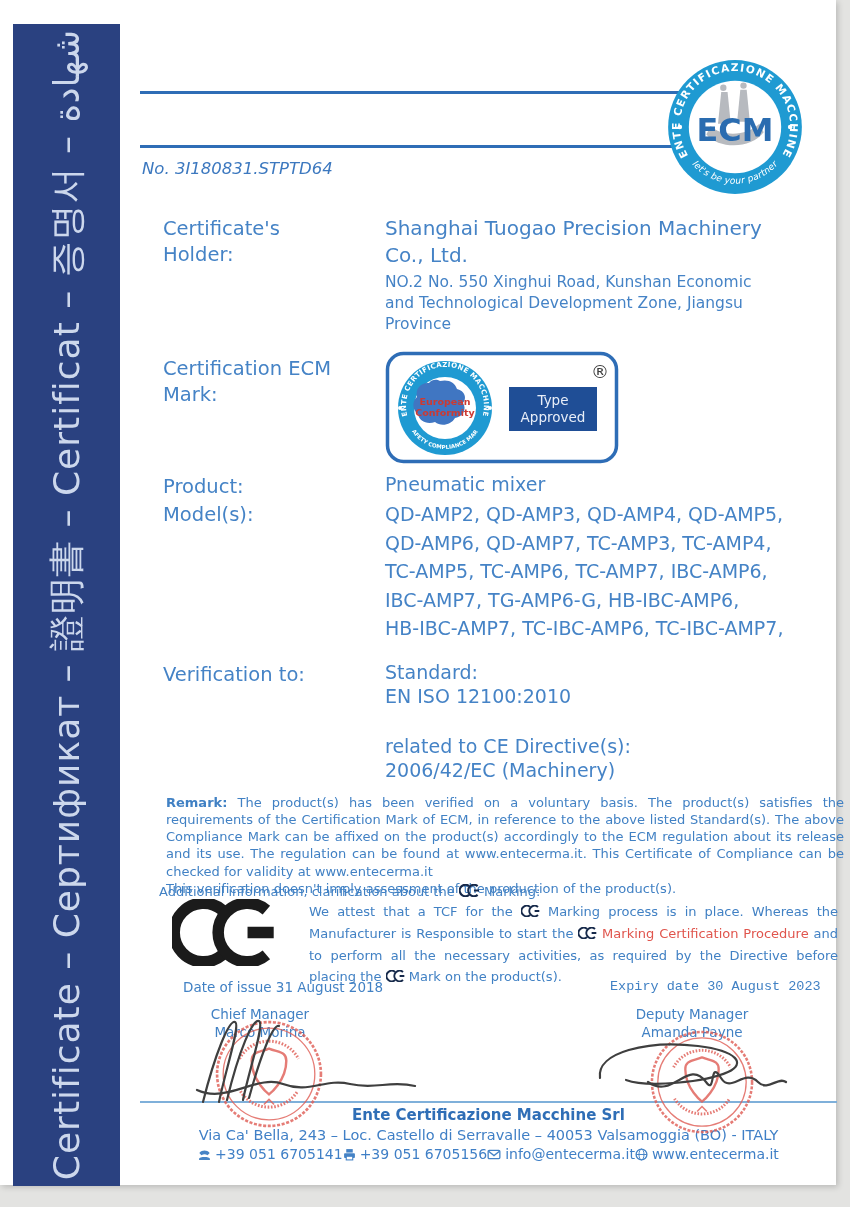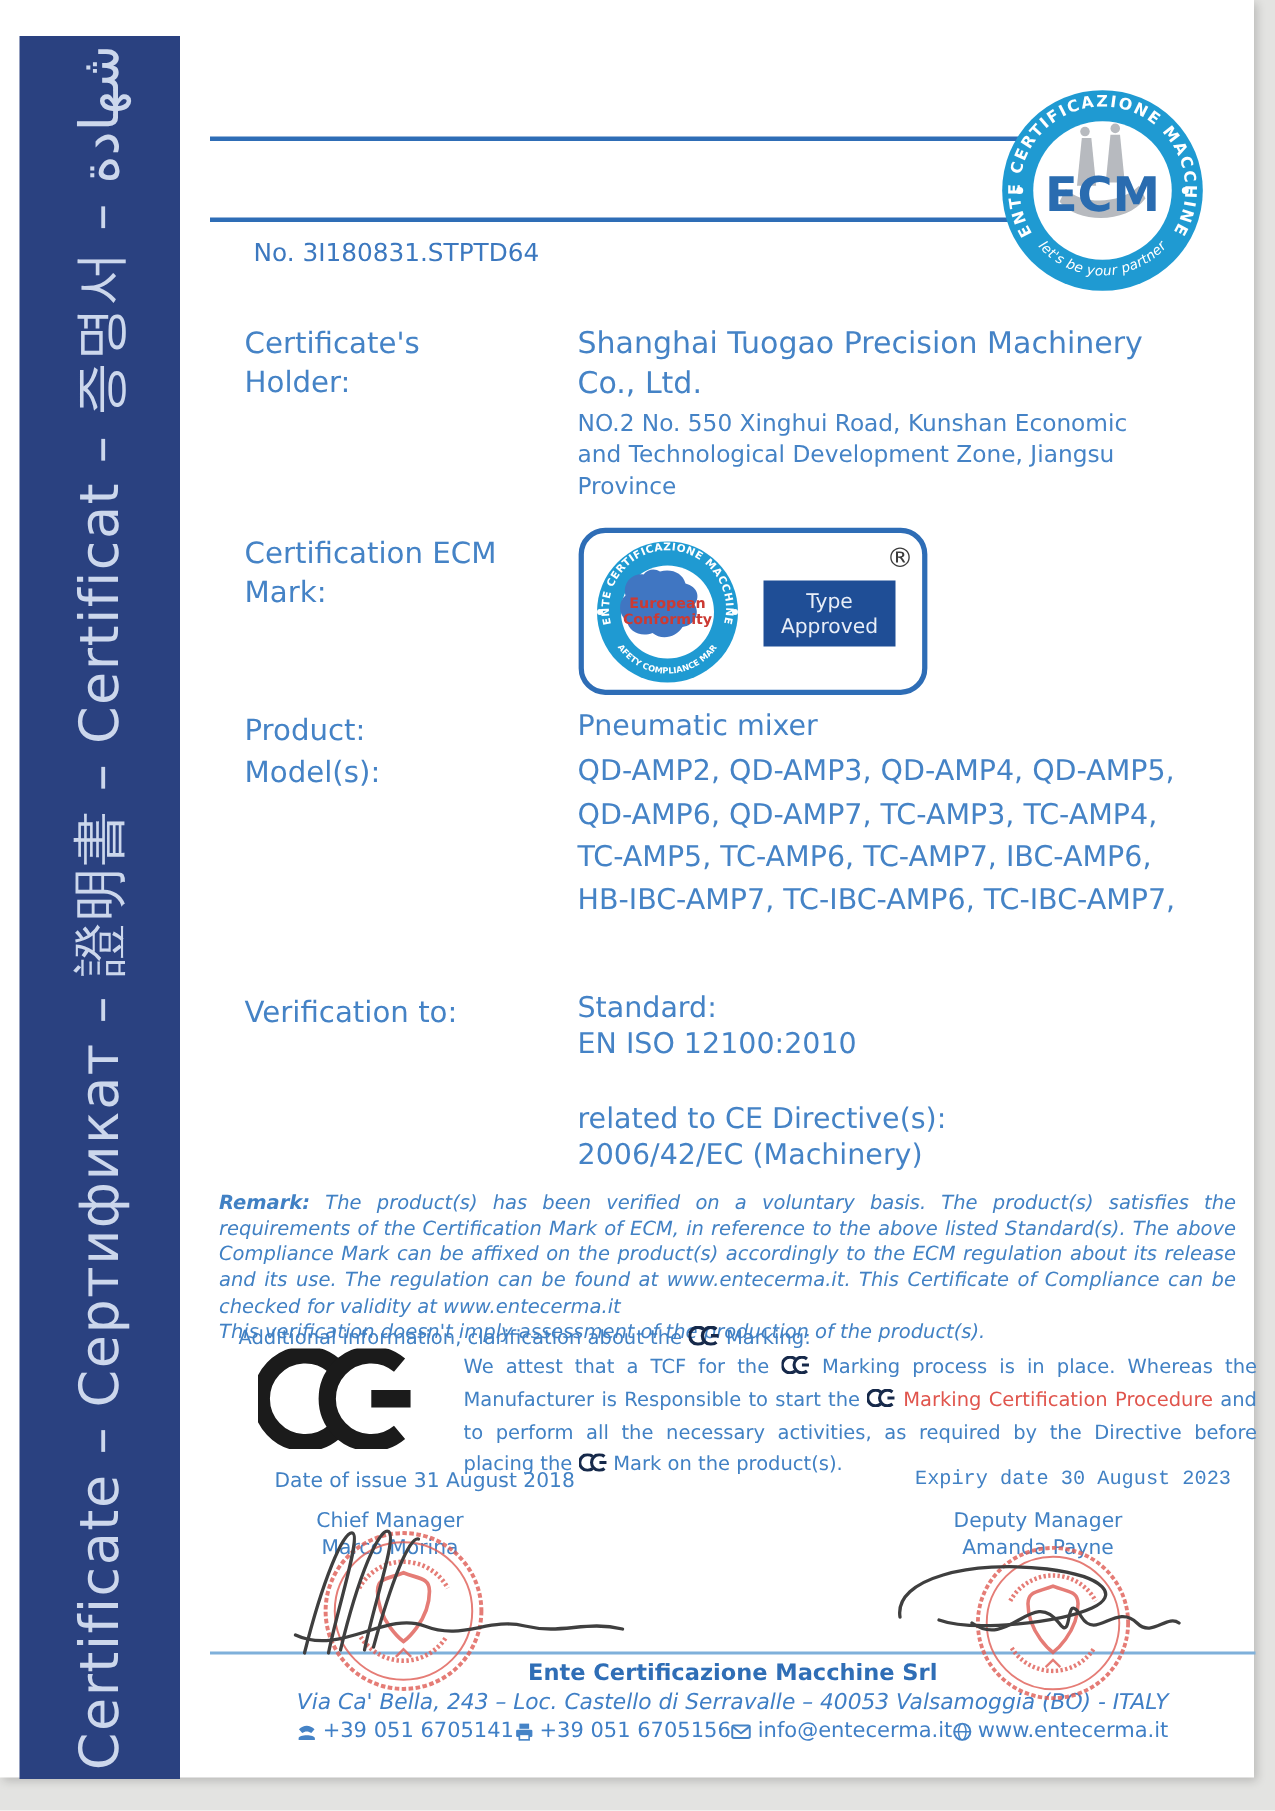--- a/index.html
+++ b/index.html
@@ -58,21 +58,21 @@
 <body>
 
 <div class="page">
 
   <div class="sidebar">
     <div class="sidebar-text">Certificate – Сертификат – 證明書 – Certificat – 증명서 – شهادة</div>
   </div>
 
   <div class="abs rule" style="left:140px;top:91px;width:548px;"></div>
   <div class="abs rule" style="left:140px;top:145px;width:548px;"></div>
-  <div class="abs cert-no" style="left:169px;top:159px;">No. 3I180831.STPTD64</div>
+  <div class="abs cert-no" style="left:142px;top:159px;font-style:italic;">No. 3I180831.STPTD64</div>
 
   <svg class="abs" style="left:666px;top:58px;" width="138" height="138" viewBox="0 0 130 130">
     <circle cx="65" cy="65" r="63" fill="#1f9ad2"></circle>
     <circle cx="65" cy="65" r="43.5" fill="#ffffff"></circle>
     <g fill="#b7babf">
       <circle cx="54" cy="28" r="3"></circle>
         <circle cx="73" cy="26" r="3"></circle>
       <path d="M52,32 L58,32 L61,62 L49,62 Z"></path>
       <path d="M70,30 L76,30 L79,60 L67,60 Z"></path>
       <path d="M38,72 C50,86 80,86 92,70 L88,62 C76,74 52,74 42,64 Z"></path>
@@ -129,30 +129,31 @@
     <text x="215" y="27" text-anchor="middle" font-size="18" fill="#3b3b3b">®</text>
   </svg>
 
   <div class="abs flabel" style="left:163px;top:474px;">Product:</div>
   <div class="abs flabel" style="left:163px;top:502px;">Model(s):</div>
   <div class="abs fvalue" style="left:385px;top:473px;">Pneumatic mixer</div>
   <div class="abs fvalue model-lines" style="left:385px;top:500px;">
     <div>QD-AMP2, QD-AMP3, QD-AMP4, QD-AMP5,</div>
     <div>QD-AMP6, QD-AMP7, TC-AMP3, TC-AMP4,</div>
     <div>TC-AMP5, TC-AMP6, TC-AMP7, IBC-AMP6,</div>
+    <div>IBC-AMP7, TG-AMP6-G, HB-IBC-AMP6,</div>
     <div>HB-IBC-AMP7, TC-IBC-AMP6, TC-IBC-AMP7,</div>
   </div>
 
   <div class="abs flabel" style="left:163px;top:662px;text-align:right;">Verification to:</div>
   <div class="abs fvalue" style="left:385px;top:661px;">Standard:</div>
   <div class="abs fvalue" style="left:385px;top:685px;">EN ISO 12100:2010</div>
   <div class="abs fvalue" style="left:385px;top:735px;">related to CE Directive(s):</div>
   <div class="abs fvalue" style="left:385px;top:759px;">2006/42/EC (Machinery)</div>
 
-  <div class="abs remark" style="left:146px;top:794px;font-style:italic;">
+  <div class="abs remark" style="left:166px;top:794px;">
     <div class="just"><b>Remark:</b><span> The product(s) has been verified on a voluntary basis. The product(s) satisfies the requirements of the Certification Mark of ECM, in reference to the above listed Standard(s). The above Compliance Mark can be affixed on the product(s) accordingly to the ECM regulation about its release and its use. The regulation can be found at www.entecerma.it. This Certificate of Compliance can be checked for validity at www.entecerma.it</span></div>
     <div>This verification doesn't imply assessment of the production of the product(s).</div>
   </div>
 
   <div class="abs addl-intro" style="left:159px;top:884px;">
     <span>Additional information, clarification about the </span><svg class="ce-inline" width="21" height="13" viewBox="0 0 100 64">
         <path d="M48,10.6 A28,28 0 1 0 48,53.4" fill="none" stroke="#16294a" stroke-width="11"></path>
         <path d="M90,10.6 A28,28 0 1 0 90,53.4 M72,32 H97" fill="none" stroke="#16294a" stroke-width="11"></path>
       </svg><span> Marking:</span>
   </div>
@@ -217,21 +218,21 @@
   </svg>
   <svg class="abs" style="left:588px;top:1030px;z-index:2;" width="205" height="75" viewBox="0 0 205 75">
     <g fill="none" stroke="#3f3f3f" stroke-width="2.2" stroke-linecap="round">
       <path d="M12,48 C8,22 60,10 110,16 C150,21 158,34 140,42 C118,52 60,58 38,50"></path>
       <path d="M60,52 C85,70 100,28 118,52 C128,66 121,28 133,48 C143,64 156,38 170,52 C180,62 190,46 198,52"></path>
     </g>
   </svg>
 
   <div class="abs footer" style="left:140px;top:1106px;">
     <div class="company">Ente Certificazione Macchine Srl</div>
-    <div class="addr" style="margin-top:3px;font-style:italic;">Via Ca' Bella, 243 – Loc. Castello di Serravalle – 40053 Valsamoggia (BO) - ITALY</div>
+    <div class="addr" style="margin-top:3px;">Via Ca' Bella, 243 – Loc. Castello di Serravalle – 40053 Valsamoggia (BO) - ITALY</div>
     <div class="contacts" style="margin-top:3px;">
       <span class="citem">
         <svg width="13" height="13" viewBox="0 0 12 12">
             <path fill="#4583c6" d="M1.2,4.5 C4,1.5 8,1.5 10.8,4.5 L8.8,6.8 C7,5.5 5,5.5 3.2,6.8 Z M1,10 C1,7.6 11,7.6 11,10 L11,11 L1,11 Z"></path>
           </svg>
         <span>+39 051 6705141</span>
       </span>
       <span class="citem">
         <svg width="13" height="13" viewBox="0 0 12 12">
             <g fill="#4583c6">

